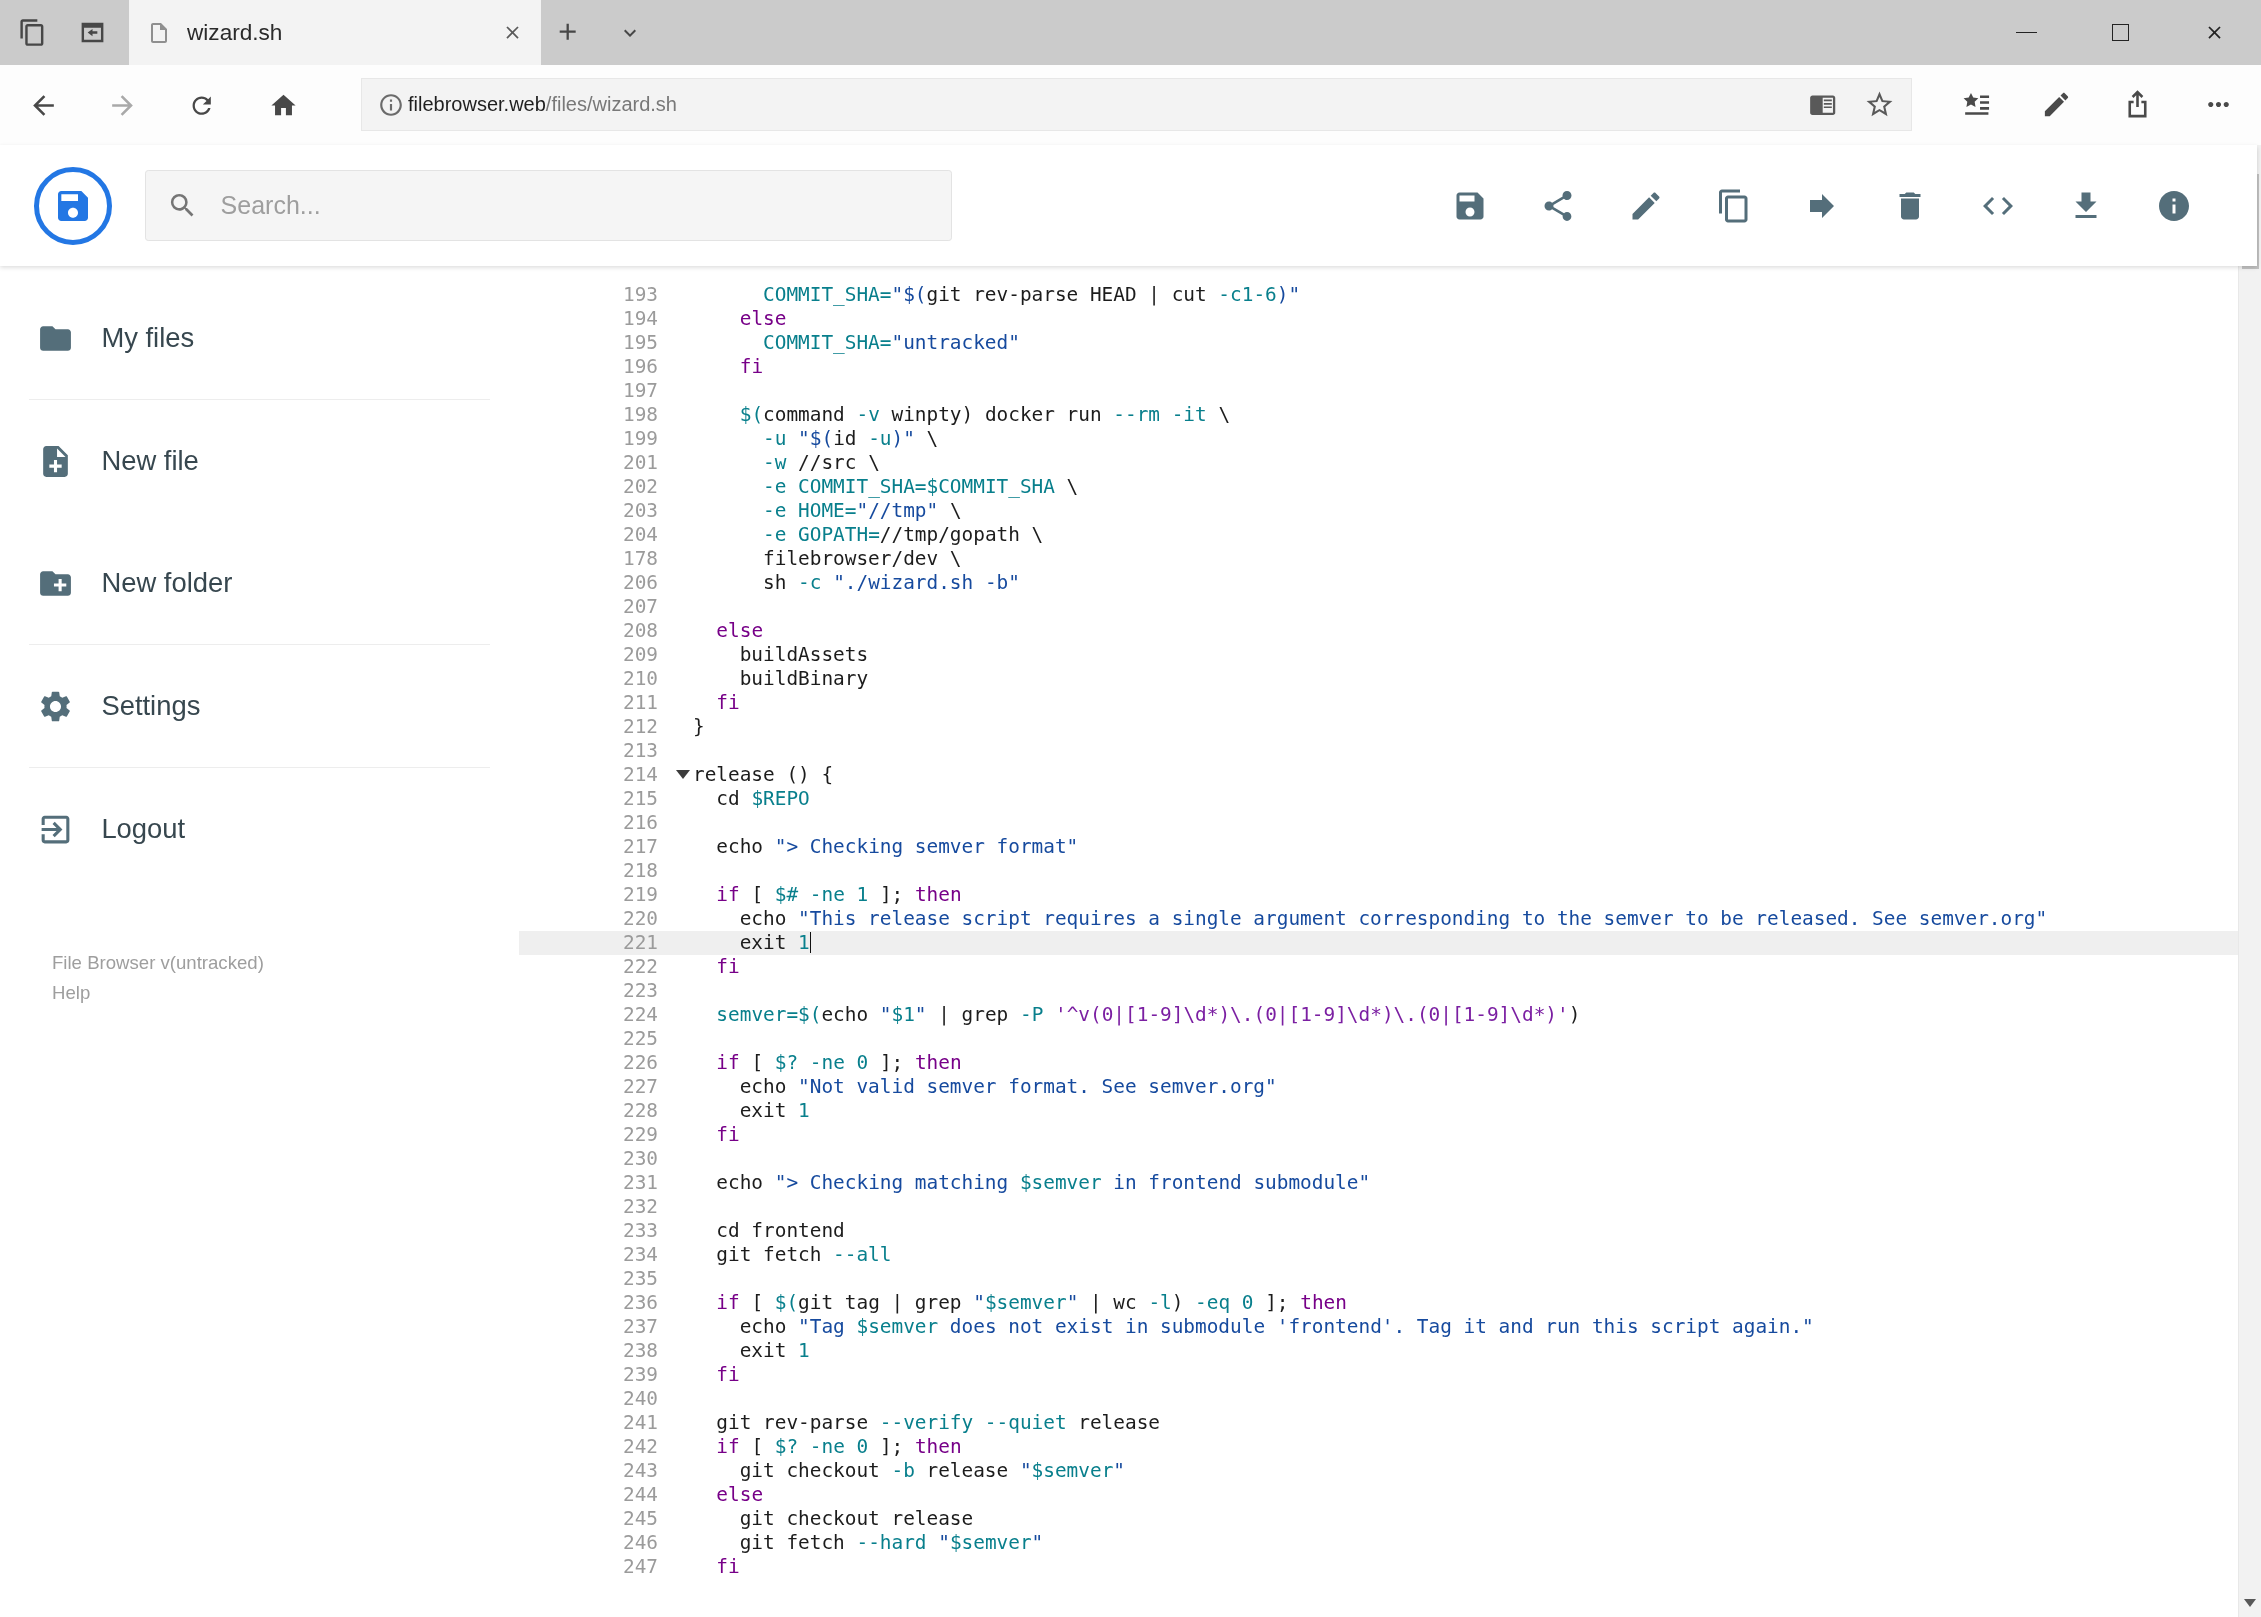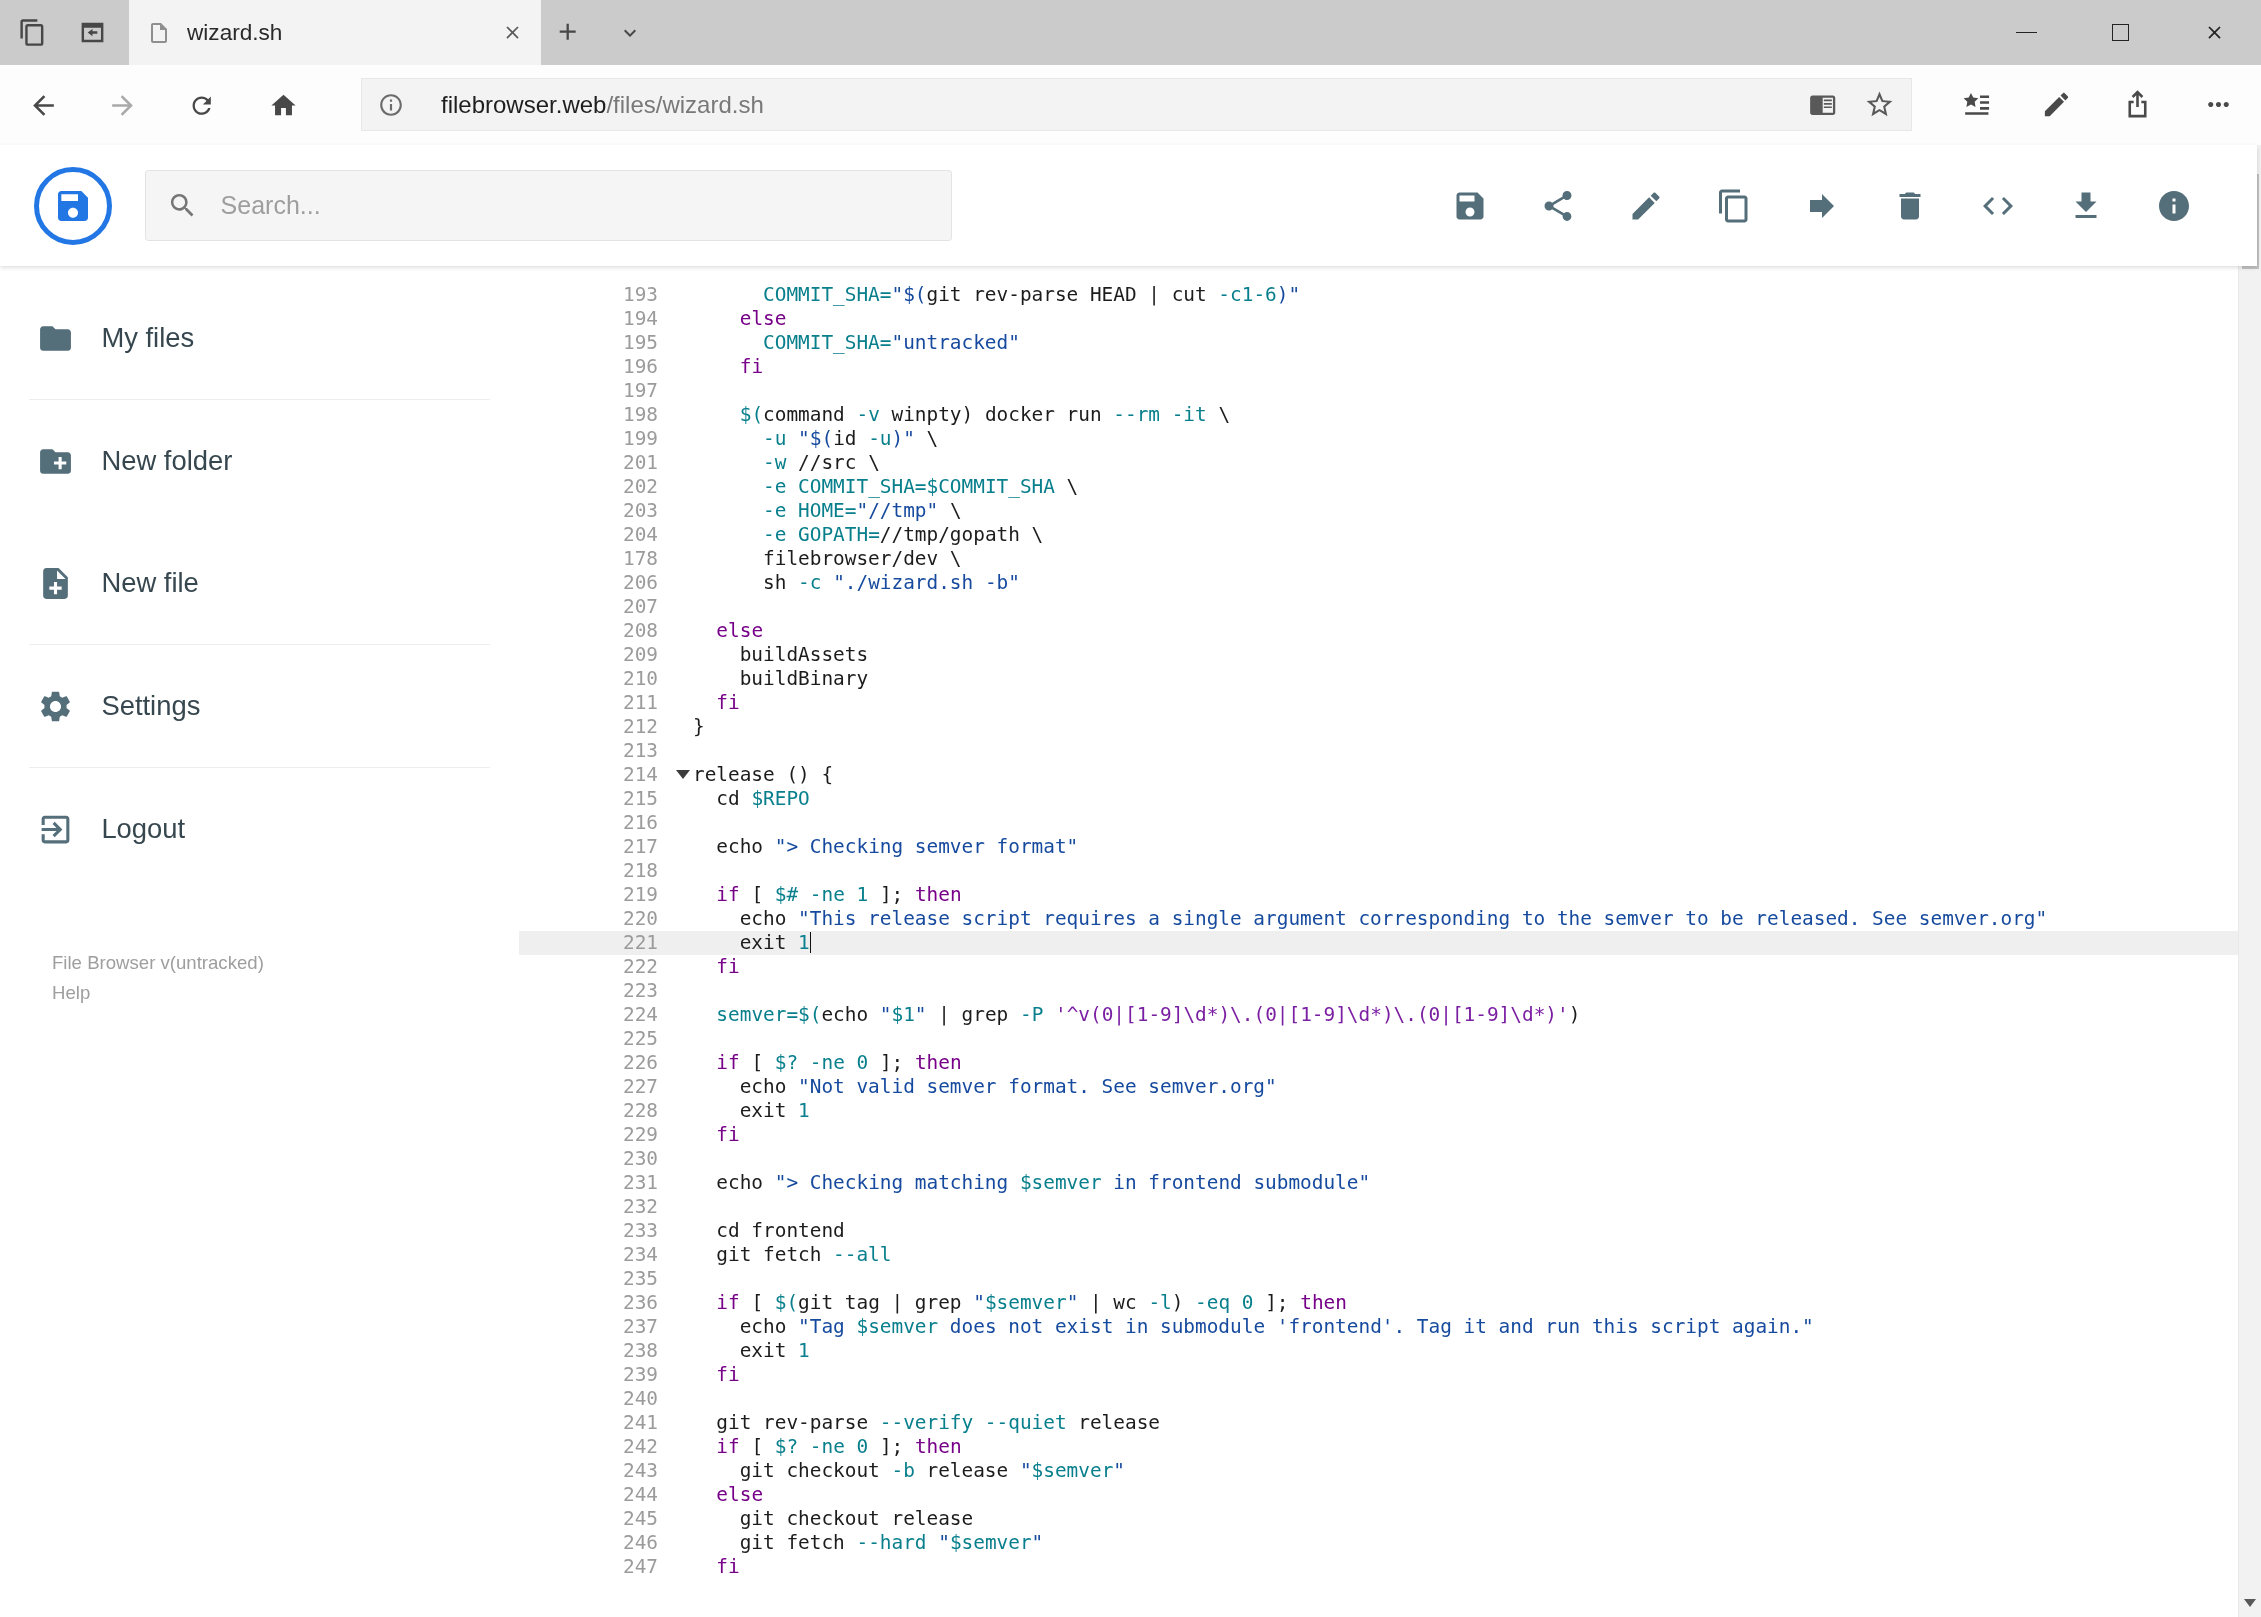--- a/index.html
+++ b/index.html
@@ -28,21 +28,21 @@
   
   .urlbar{position:absolute;left:0;top:65px;width:2261px;height:81px;background:#fdfdfd;border-bottom:0.8px solid #e3e3e3;}
   .nav-icon{position:absolute;top:25px;color:#484848;}
   .nav-icon svg{width:31px;height:31px;}
   .nav-back{left:28px;}
   .nav-forward{left:107px;color:#a9a9a9;}
   .nav-refresh{left:188px;}.nav-refresh svg{width:27.4px;height:27.4px;margin-top:1.6px;}
   .nav-home{left:269px;}.nav-home svg{width:29px;height:29px;margin-top:0.8px;}
   .url-field{position:absolute;left:361px;top:13px;width:1551px;height:53px;background:#f3f3f3;border:0.8px solid #e7e7e7;display:flex;align-items:center;padding:0 16px;}
   .url-field .infoic{width:26px;height:26px;color:#6b6b6b;flex:none;}
-  .url-text{font-size:24px;margin-left:37px;flex:1;white-space:nowrap;overflow:hidden;}
+  .url-text{font-size:20px;margin-left:4px;flex:1;white-space:nowrap;overflow:hidden;}
   .url-domain{color:#1f1f1f;}
   .url-path{color:#787878;}
   .url-field .fic{flex:none;color:#595959;margin-left:27.4px;}
   .url-field .fic svg{width:27.4px;height:27.4px;}
   .url-actions{position:absolute;right:27px;top:24px;display:flex;gap:50px;color:#4a4a4a;}
   .url-actions svg{width:31px;height:31px;}
 
   
   .app{position:absolute;left:0;top:145px;width:2261px;height:1472px;background:#fff;}
   .app-header{position:absolute;left:0;top:0;right:4px;height:121px;background:#fff;box-shadow:0 1.6px 4.8px rgba(0,0,0,.16);z-index:5;}
@@ -265,29 +265,29 @@
     <div>
         <div class="sb-item">
           <svg viewBox="0 0 24 24">
             <path d="M10 4H4c-1.1 0-2 .9-2 2v12c0 1.1.9 2 2 2h16c1.1 0 2-.9 2-2V8c0-1.1-.9-2-2-2h-8l-2-2z"></path>
           </svg>
           <span class="sb-label">My files</span>
         </div>
         <div class="sb-divider"></div>
         <div class="sb-item">
           <svg viewBox="0 0 24 24">
+            <path d="M14 2H6c-1.1 0-2 .9-2 2v16c0 1.1.9 2 2 2h12c1.1 0 2-.9 2-2V8l-6-6zm2 14h-3v3h-2v-3H8v-2h3v-3h2v3h3v2zm-3-7V3.5L18.5 9H13z"></path>
+          </svg>
+          <span class="sb-label">New file</span>
+        </div>
+        <div class="sb-item">
+          <svg viewBox="0 0 24 24">
             <path d="M20 6h-8l-2-2H4c-1.1 0-2 .9-2 2v12c0 1.1.9 2 2 2h16c1.1 0 2-.9 2-2V8c0-1.1-.9-2-2-2zm-1 8h-3v3h-2v-3h-3v-2h3V9h2v3h3v2z"></path>
           </svg>
           <span class="sb-label">New folder</span>
-        </div>
-        <div class="sb-item">
-          <svg viewBox="0 0 24 24">
-            <path d="M14 2H6c-1.1 0-2 .9-2 2v16c0 1.1.9 2 2 2h12c1.1 0 2-.9 2-2V8l-6-6zm2 14h-3v3h-2v-3H8v-2h3v-3h2v3h3v2zm-3-7V3.5L18.5 9H13z"></path>
-          </svg>
-          <span class="sb-label">New file</span>
         </div>
         <div class="sb-divider"></div>
         <div class="sb-item">
           <svg viewBox="0 0 24 24">
             <path d="M19.14 12.94c.04-.3.06-.61.06-.94 0-.32-.02-.64-.07-.94l2.03-1.58c.18-.14.23-.41.12-.61l-1.92-3.32c-.12-.22-.37-.29-.59-.22l-2.39.96c-.5-.38-1.03-.7-1.62-.94l-.36-2.54c-.04-.24-.24-.41-.48-.41h-3.84c-.24 0-.43.17-.47.41l-.36 2.54c-.59.24-1.13.57-1.62.94l-2.39-.96c-.22-.08-.47 0-.59.22L2.74 8.87c-.12.21-.08.47.12.61l2.03 1.58c-.05.3-.09.63-.09.94s.02.64.07.94l-2.03 1.58c-.18.14-.23.41-.12.61l1.92 3.32c.12.22.37.29.59.22l2.39-.96c.5.38 1.03.7 1.62.94l.36 2.54c.05.24.24.41.48.41h3.84c.24 0 .44-.17.47-.41l.36-2.54c.59-.24 1.13-.56 1.62-.94l2.39.96c.22.08.47 0 .59-.22l1.92-3.32c.12-.22.07-.47-.12-.61l-2.01-1.58zM12 15.6c-1.98 0-3.6-1.62-3.6-3.6s1.62-3.6 3.6-3.6 3.6 1.62 3.6 3.6-1.62 3.6-3.6 3.6z"></path>
           </svg>
           <span class="sb-label">Settings</span>
         </div>
         <div class="sb-divider"></div>
         <div class="sb-item">

